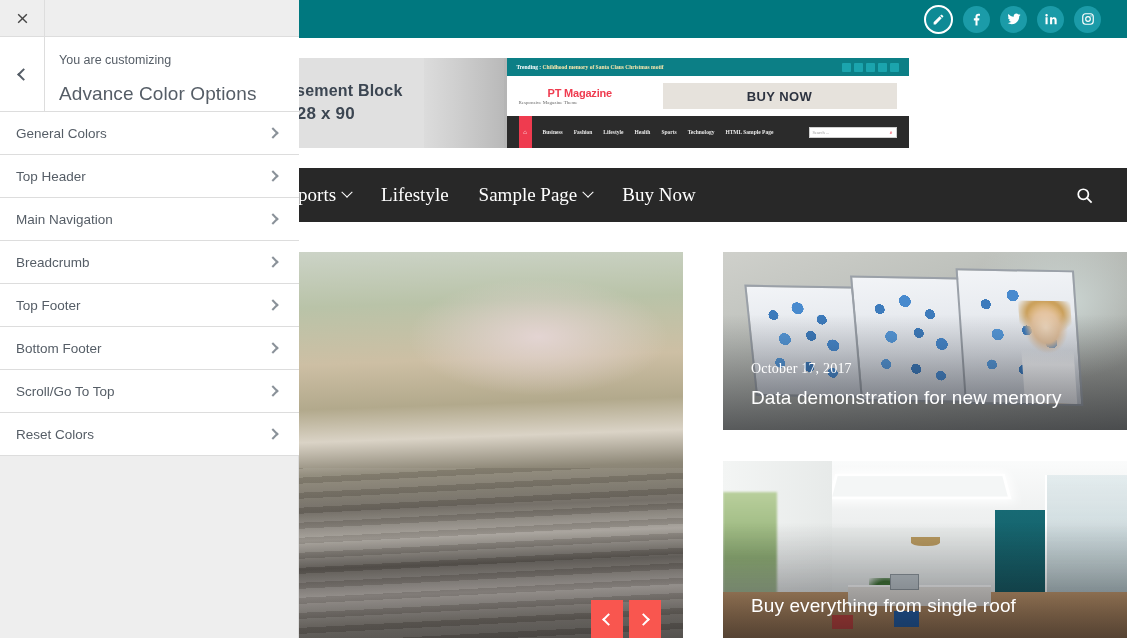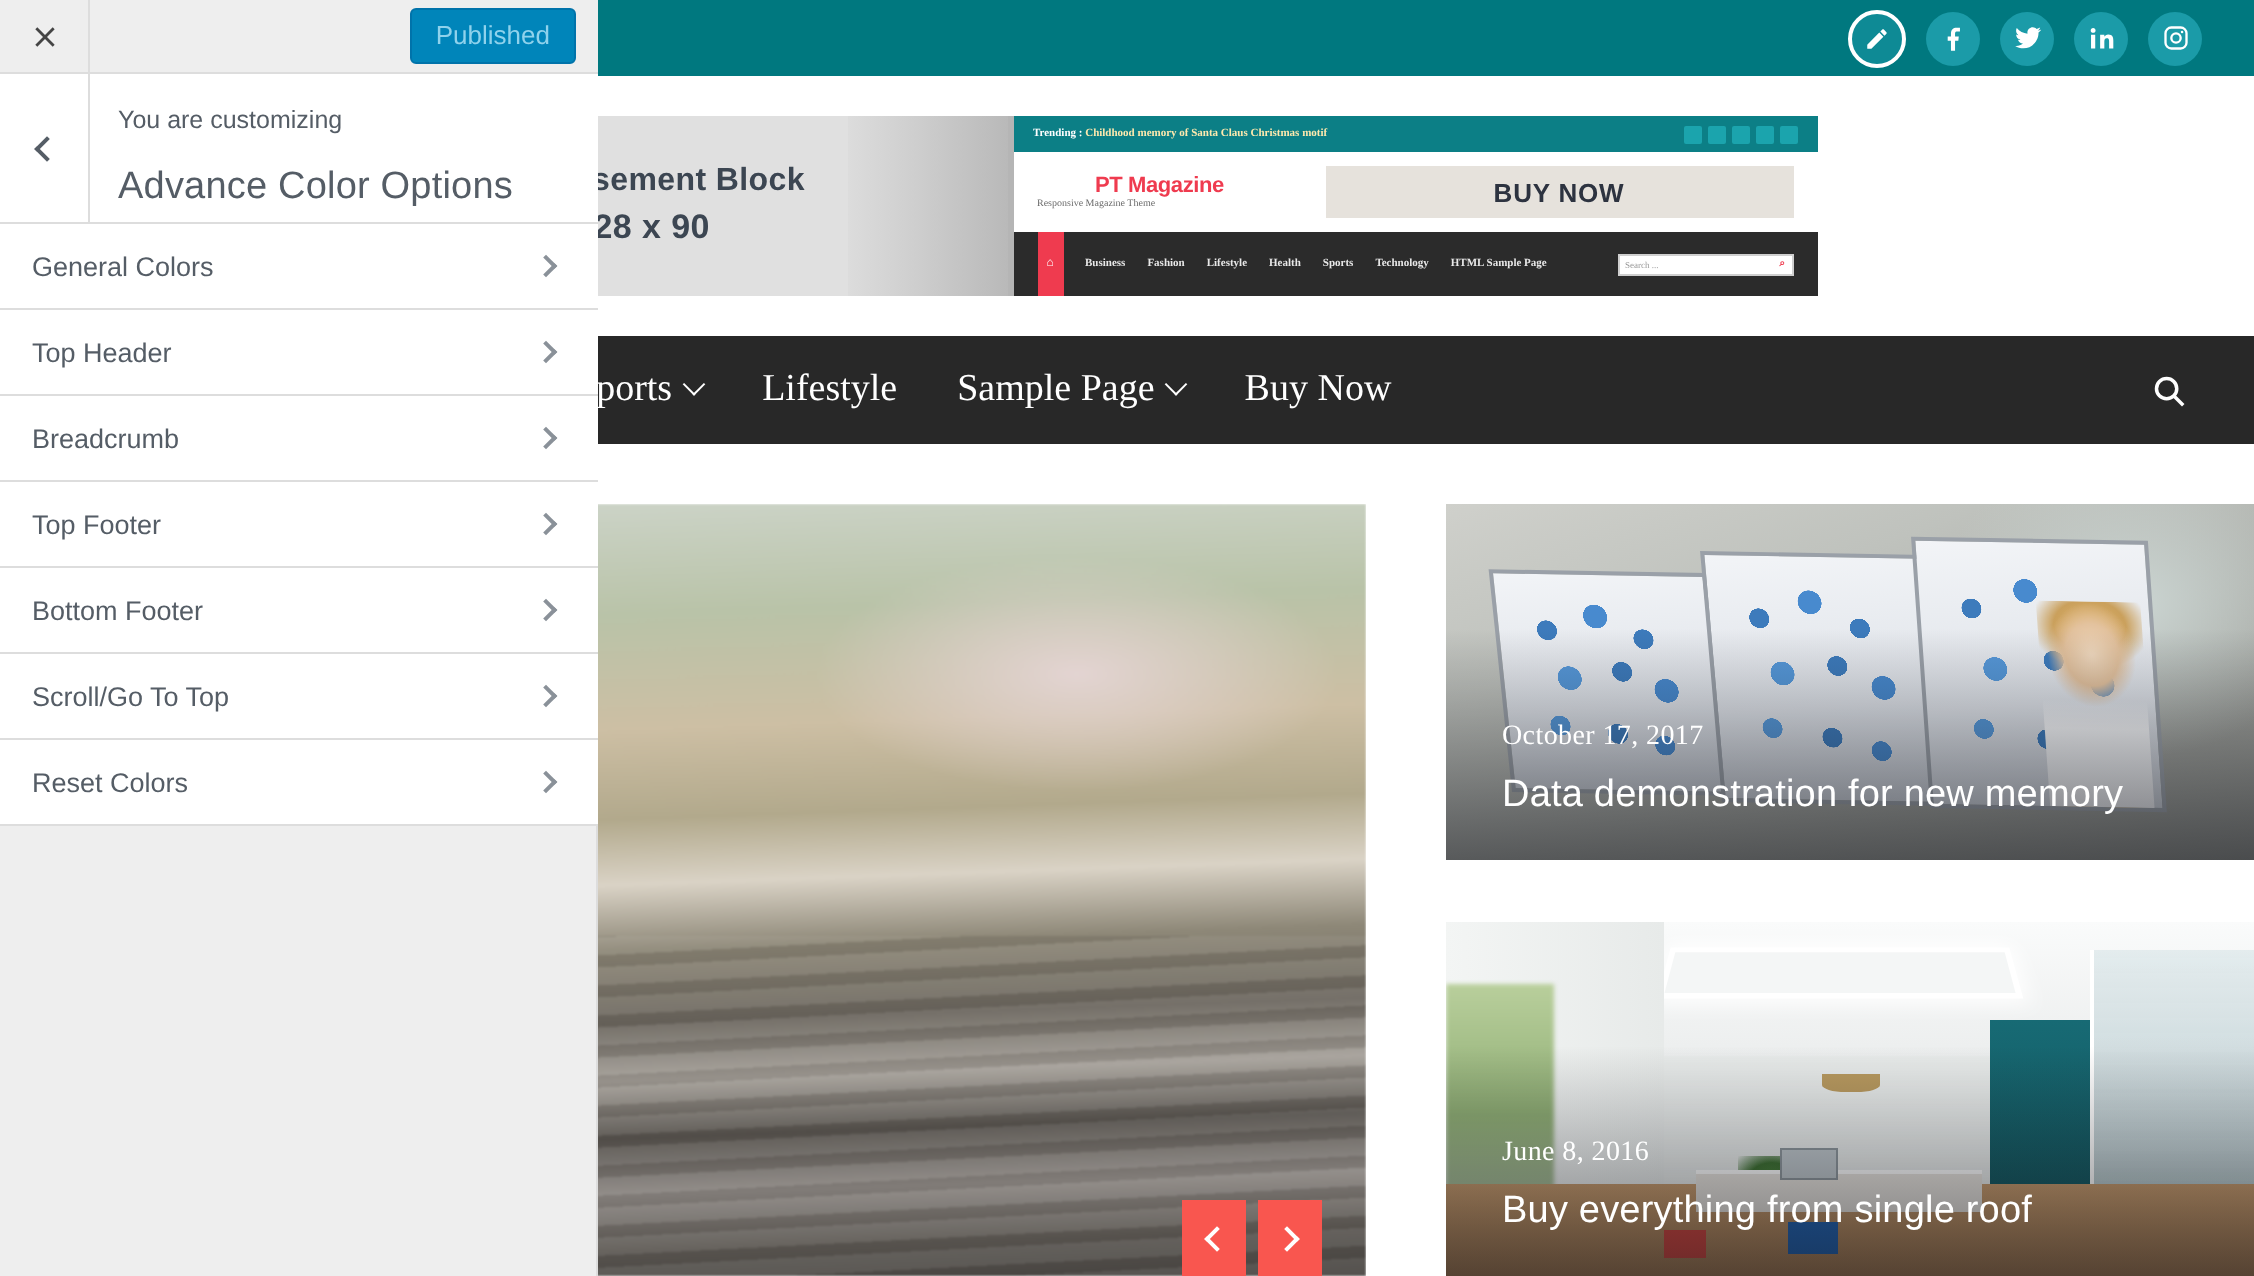--- a/index.html
+++ b/index.html
@@ -636,41 +636,37 @@
             <div class="of-floor"></div>
             <div class="of-lamp"></div>
             <div class="of-plant"></div>
             <div class="of-desk"></div>
             <div class="of-mon"></div>
             <div class="of-blue"></div>
             <div class="of-red"></div>
           </div>
           <div class="card-shade"></div>
           <div class="card-body">
-            <div class="card-date">June 8, 2016</div>
             <div class="card-title">Buy everything from single roof</div>
           </div>
         </div>
 
       </div>
     </div>
   </div>
 
   <div class="customizer">
 
     <div class="cz-header">
       <div class="cz-close">
         <svg width="13" height="13" viewBox="0 0 24 24" stroke="#444" stroke-width="2.6" fill="none">
           <line x1="4" y1="4" x2="20" y2="20"></line>
             <line x1="20" y1="4" x2="4" y2="20"></line>
         </svg>
       </div>
-      <div class="cz-pub-wrap">
-        <button class="cz-publish">Published</button>
-      </div>
     </div>
 
     <div class="cz-title-row">
       <div class="cz-back">
         <span class="bch"></span>
       </div>
       <div class="cz-titles">
         <div class="cz-sub">You are customizing</div>
         <div class="cz-main-title">Advance Color Options</div>
       </div>
@@ -679,20 +675,24 @@
     <div class="cz-list">
       <div class="cz-item">
         <span class="cz-item-label">General Colors</span>
         <span class="ich"></span>
       </div>
       <div class="cz-item">
         <span class="cz-item-label">Top Header</span>
         <span class="ich"></span>
       </div>
       <div class="cz-item">
+        <span class="cz-item-label">Main Navigation</span>
+        <span class="ich"></span>
+      </div>
+      <div class="cz-item">
         <span class="cz-item-label">Breadcrumb</span>
         <span class="ich"></span>
       </div>
       <div class="cz-item">
         <span class="cz-item-label">Top Footer</span>
         <span class="ich"></span>
       </div>
       <div class="cz-item">
         <span class="cz-item-label">Bottom Footer</span>
         <span class="ich"></span>

